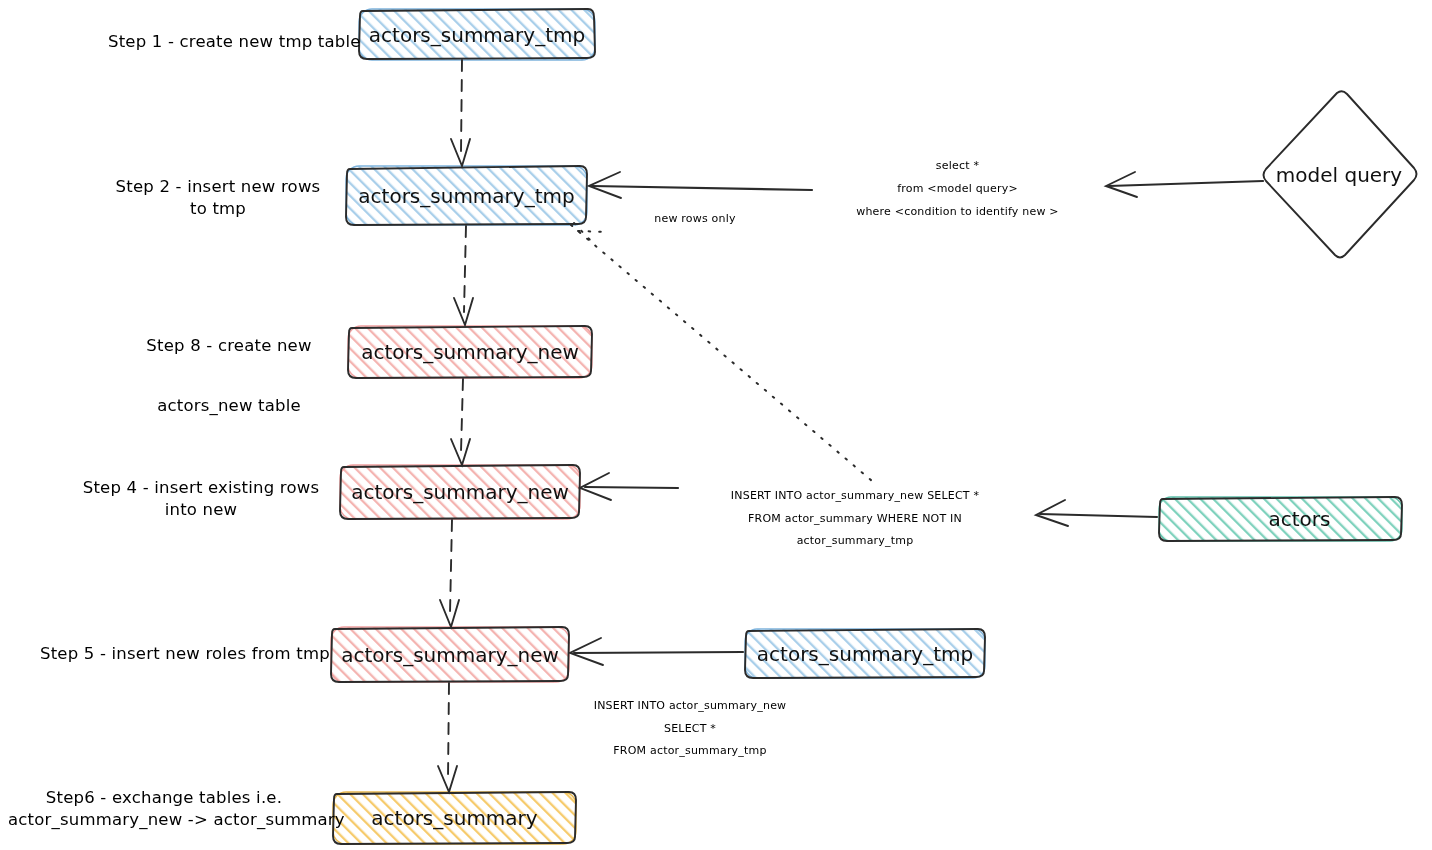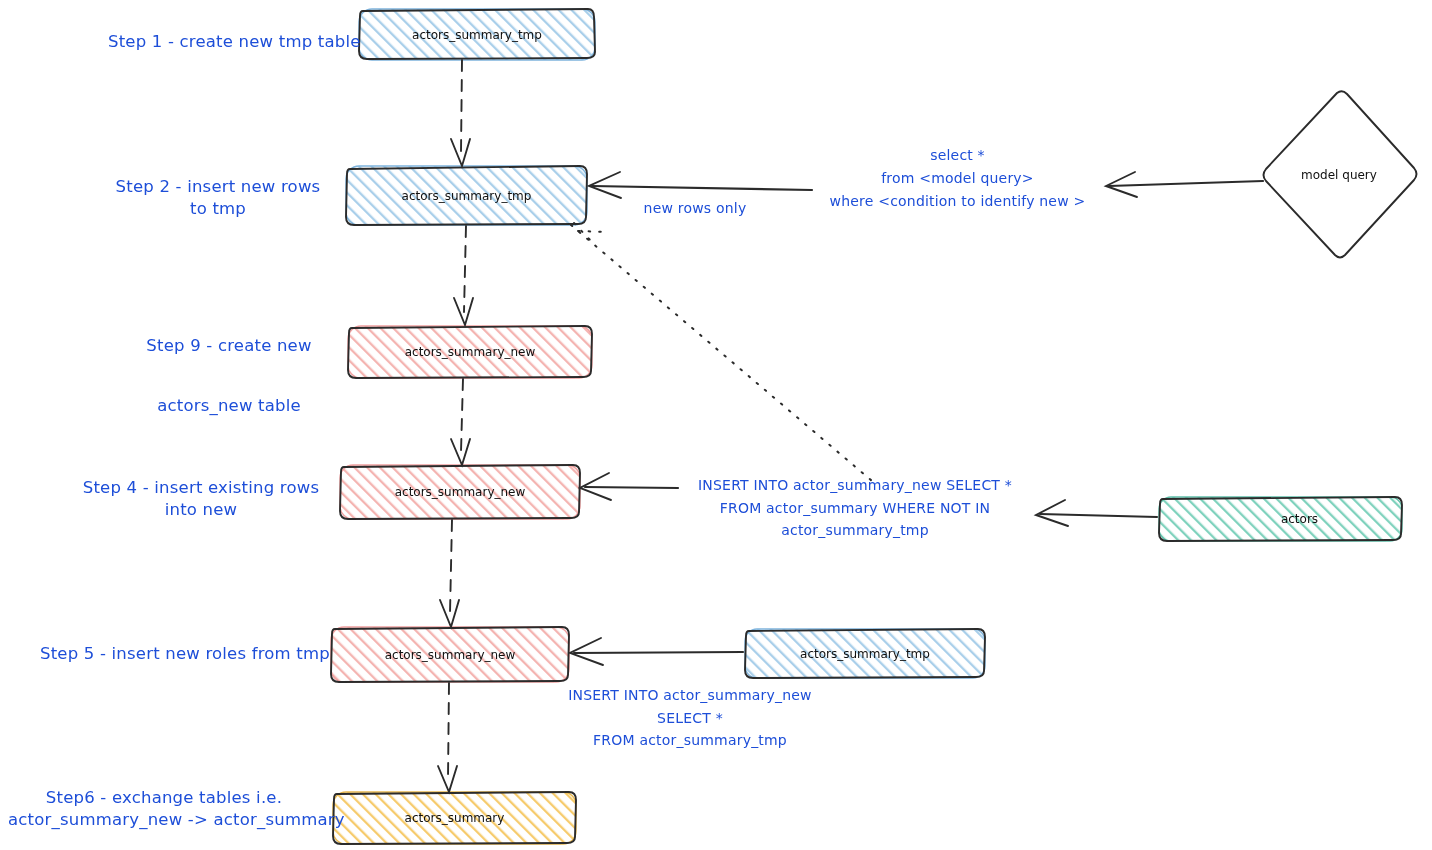--- a/index.html
+++ b/index.html
@@ -4,28 +4,28 @@
 <style>
   html,body{margin:0;padding:0;background:#ffffff;}
   body{
     width:1432px;height:850px;position:relative;overflow:hidden;
     font-family:"DejaVu Sans","Liberation Sans",sans-serif;
   }
   #canvas{position:absolute;inset:0;width:1432px;height:850px;}
   .lbl{
     position:absolute;
     font-family:"DejaVu Sans","Liberation Sans",sans-serif;
-    color:#1d4ed8;
+    color:#000000;
     white-space:pre;
     line-height:1.28;
     letter-spacing:.2px;
   }
   .step-label{font-size:16.5px;text-align:center;}
-  .ann{font-size:14px;text-align:center;}
-  .node-text{font-size:12px;text-align:center;width:100%;}
+  .ann{font-size:11px;text-align:center;margin-top:12px;}
+  .node-text{font-size:20px;text-align:center;width:100%;}
   .node{
     position:absolute;
     display:flex;align-items:center;justify-content:center;
     box-sizing:border-box;
     border-radius:12px;
   }
   .node .node-text{position:relative;z-index:3;color:#101010;}
 </style>
 </head>
 <body>
@@ -178,21 +178,21 @@
 </div>
 <div class="node" style="left:745px;top:629px;width:240px;height:49px;">
   <span class="node-text">actors_summary_tmp</span>
 </div>
 
 <div class="lbl step-label" style="left:108px;top:31px;width:240px;">Step 1 - create new tmp table</div>
 
 <div class="lbl step-label" style="left:112px;top:176px;width:212px;">Step 2 - insert new rows</div>
 <div class="lbl step-label" style="left:112px;top:198px;width:212px;">to tmp</div>
 
-<div class="lbl step-label" style="left:134px;top:335px;width:190px;">Step 9 - create new</div>
+<div class="lbl step-label" style="left:134px;top:335px;width:190px;">Step 8 - create new</div>
 <div class="lbl step-label" style="left:134px;top:366px;width:190px;margin-top:29px;">actors_new table</div>
 
 <div class="lbl step-label" style="left:82px;top:477px;width:238px;">Step 4 - insert existing rows</div>
 <div class="lbl step-label" style="left:82px;top:499px;width:238px;">into new</div>
 
 <div class="lbl step-label" style="left:40px;top:643px;width:280px;">Step 5 - insert new roles from tmp</div>
 
 <div class="lbl step-label" style="left:8px;top:787px;width:312px;">Step6 - exchange tables i.e.</div>
 <div class="lbl step-label" style="left:8px;top:809px;width:312px;">actor_summary_new -&gt; actor_summary</div>
 

